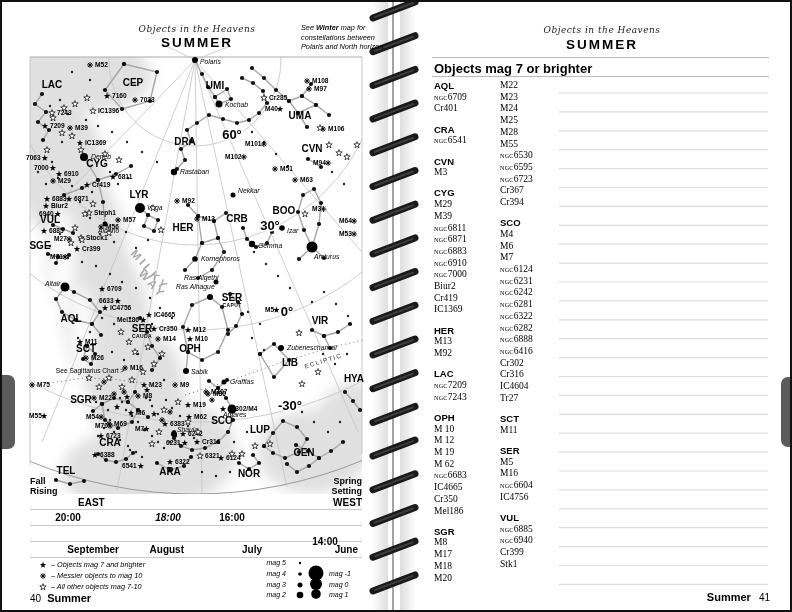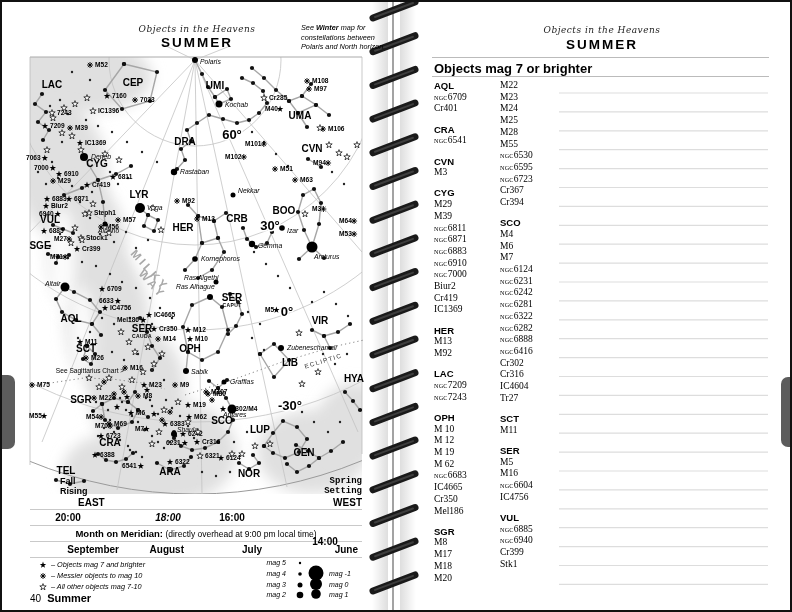--- a/index.html
+++ b/index.html
@@ -1110,35 +1110,34 @@
       <rect x="-8" y="373" width="21" height="74" rx="7" fill="#5c5c5c"></rect>
       <rect x="779" y="375" width="21" height="70" rx="7" fill="#5c5c5c"></rect>
     </svg>
 
   <div class="abs script" style="left:90px;top:22px;width:210px;">Objects in the Heavens</div>
   <div class="abs bigtitle" style="left:90px;top:33px;width:210px;">SUMMER</div>
   <div class="abs note" style="left:263px;top:21px;width:102px;"><span>See </span><b>Winter</b><span> map for
 constellations between
 Polaris and North horizon.</span></div>
 
-  <div class="abs cornerlbl" style="left:28px;top:475px;margin-left:30px;">
+  <div class="abs cornerlbl" style="left:28px;top:475px;">
       <div>Fall</div>
       <div>Rising</div>
     </div>
-  <div class="abs cornerlbl" style="left:318px;top:475px;width:42px;text-align:right;font-family:Liberation Mono, monospace;">
+  <div class="abs cornerlbl" style="left:318px;top:475px;width:42px;text-align:right;">
       <div>Spring</div>
       <div>Setting</div>
     </div>
   <div class="abs dirlbl" style="left:28px;top:495px;padding-left:48px;">EAST</div>
   <div class="abs dirlbl" style="left:302px;top:495px;width:58px;text-align:right;">WEST</div>
 
   <div class="abs rule" style="left:28px;top:507px;width:332px;"></div>
   <div id="ticks"></div>
   <div class="abs rule" style="left:28px;top:523px;width:332px;"></div>
-  <div class="abs meridian" style="left:28px;top:526px;width:332px;"><b>Month on Meridian:</b><span> (directly overhead at 9:00 pm local time)</span></div>
   <div class="abs rule" style="left:28px;top:539px;width:332px;"></div>
   <div id="months"></div>
   <div class="abs rule" style="left:28px;top:555px;width:332px;"></div>
   <div id="legend"></div>
   <div class="abs pgfootL" style="left:28px;top:590px;"><span>40</span><b>Summer</b></div>
 
   <div class="abs script" style="left:500px;top:23px;width:200px;">Objects in the Heavens</div>
   <div class="abs bigtitle" style="left:500px;top:35px;width:200px;">SUMMER</div>
   <div class="abs rule2" style="left:430px;top:55px;width:337px;"></div>
   <div class="abs sectitle" style="left:432px;top:59px;">Objects mag 7 or brighter</div>
@@ -1243,20 +1242,21 @@
         <div class="item">IC4756</div>
       </div>
       <div class="grp">
         <div class="head">VUL</div>
         <div class="item"><span class="ngc">NGC</span>6885</div>
         <div class="item"><span class="ngc">NGC</span>6940</div>
         <div class="item">Cr399</div>
         <div class="item">Stk1</div>
       </div>
     </div>
+  <div class="abs pgfootR" style="left:600px;top:589px;width:168px;"><b>Summer</b><span>41</span></div>
 
 <div class="abs tick" style="left:41px;top:510px;">20:00</div>
     <div class="abs tick" style="left:141px;top:510px;font-style:italic;">18:00</div>
     <div class="abs tick" style="left:205px;top:510px;">16:00</div>
     <div class="abs tick" style="left:298px;top:534px;">14:00</div>
     <div class="abs monthlbl" style="left:47px;top:542px;">September</div>
     <div class="abs monthlbl" style="left:112px;top:542px;">August</div>
     <div class="abs monthlbl" style="left:190px;top:542px;">July</div>
     <div class="abs monthlbl" style="left:286px;top:542px;">June</div>
     <div class="abs legendrow" style="left:36px;top:558px;">

